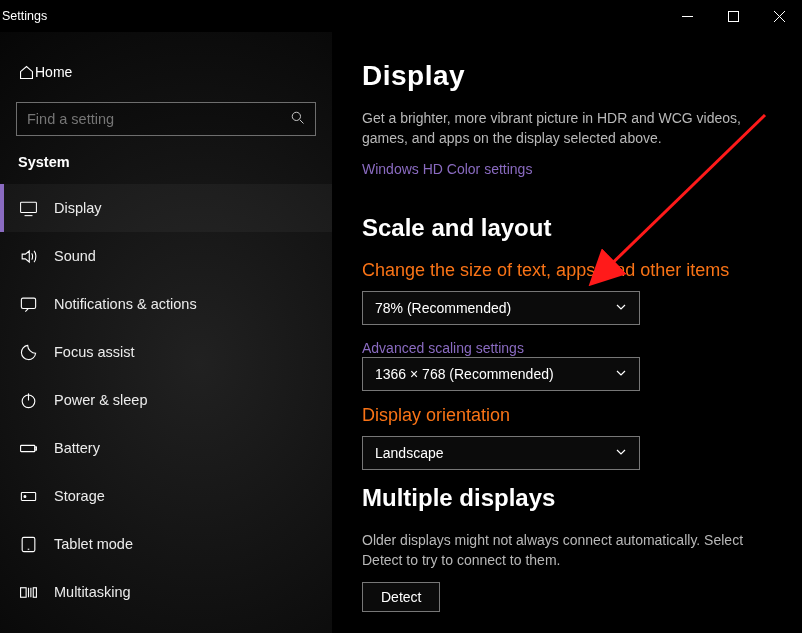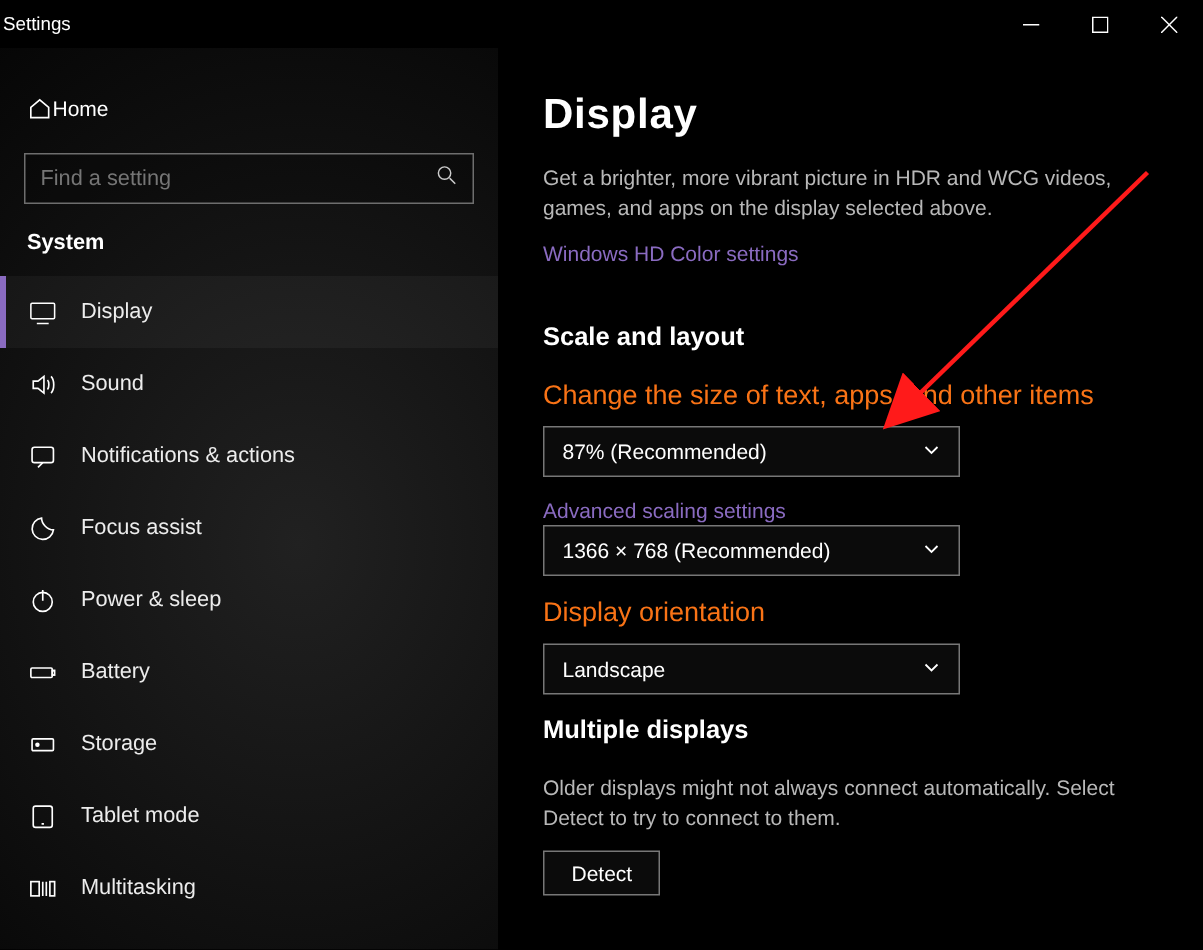--- a/index.html
+++ b/index.html
@@ -29,21 +29,21 @@
   .nav { list-style:none; }
   .nav li { display:flex; align-items:center; height:48px; padding-left:18px; gap:16px;
     font-size:14.5px; color:#ececec; cursor:pointer;}
   .nav li .ic { width:20px; height:20px; display:flex; align-items:center; justify-content:center; }
   .nav li.active { background: rgba(255,255,255,0.04);}
   .active-bar { position:absolute; left:0; width:4px; height:48px; background:#8a6bc1; }
   .content { flex:1; padding:28px 30px 0 30px; overflow:hidden; background:#000; position:relative;}
   h1.page { font-size:28px; font-weight:600; margin-bottom:16px; letter-spacing:0.5px;}
   .desc { font-size:14px; color:#b8b8b8; line-height:1.45; max-width:420px; margin-bottom:6px;}
   .link { color:#8a6bc1; font-size:14px; display:inline-block; margin-top:6px; cursor:pointer;}
-  h2.sect { font-size:17px; font-weight:600; margin-top:36px; margin-bottom:18px;}
+  h2.sect { font-size:24px; font-weight:600; margin-top:36px; margin-bottom:18px;}
   .field-label { font-size:18px; color:#f97316; margin-bottom:10px; }
   .dropdown { width:278px; height:34px; border:1px solid #777; display:flex;
     align-items:center; justify-content:space-between; padding:0 10px 0 12px;
     font-size:14px; margin-bottom:14px; cursor:pointer; background:#0b0b0b;}
   .chev { width:14px; height:14px; }
   .detect-btn { border:1px solid #777; padding:6px 18px; font-size:14px; background:#0b0b0b; color:#fff; cursor:pointer; display:inline-block; margin-top:6px;}
   .arrow-anno { position:absolute; pointer-events:none; top:100px; left:540px; }
   
   .ic svg, .title-btn svg, .chev svg { display:block; }
 </style>
@@ -188,21 +188,21 @@
 
     <div class="content">
       <h1 class="page">Display</h1>
       <div class="desc">Get a brighter, more vibrant picture in HDR and WCG videos, games, and apps on the display selected above.</div>
       <span class="link">Windows HD Color settings</span>
 
       <h2 class="sect">Scale and layout</h2>
 
       <div class="field-label">Change the size of text, apps, and other items</div>
       <div class="dropdown">
-        <span>87% (Recommended)</span>
+        <span>78% (Recommended)</span>
         <span class="chev">
           <svg width="12" height="12" viewBox="0 0 12 12" fill="none" stroke="#fff" stroke-width="1.2">
               <polyline points="2,4 6,8 10,4"></polyline>
             </svg>
         </span>
       </div>
       <span class="link" style="margin-top:0">Advanced scaling settings</span>
 
       <div class="dropdown">
         <span>1366 × 768 (Recommended)</span>

